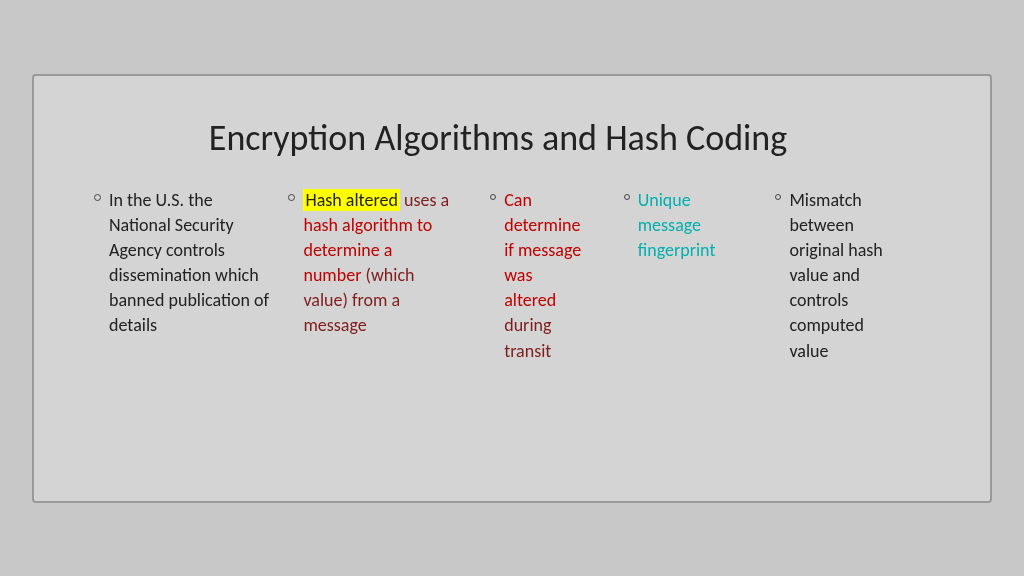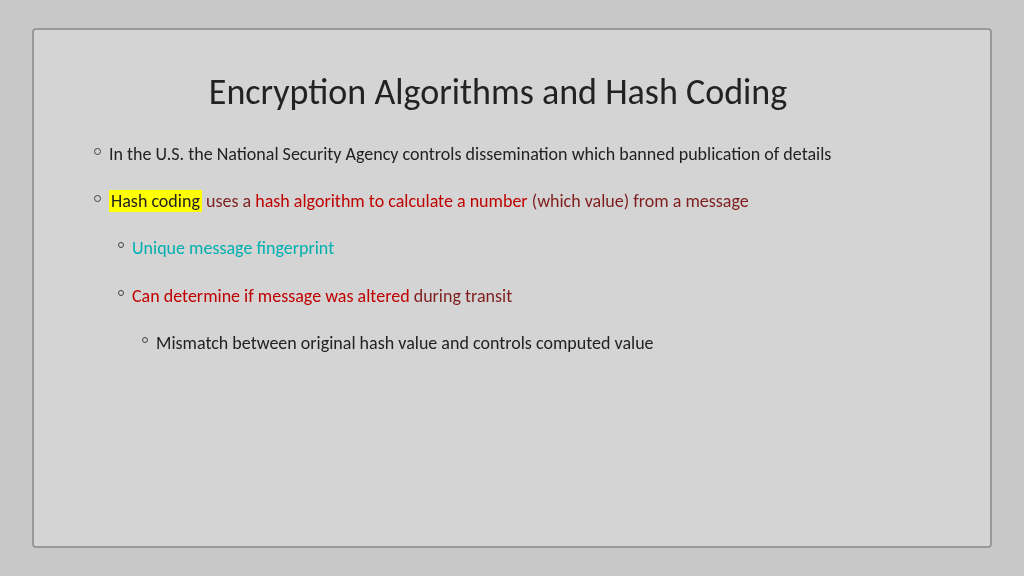--- a/index.html
+++ b/index.html
@@ -13,42 +13,42 @@
       height: 576px;
       background: #c8c8c8;
       display: flex;
       align-items: center;
       justify-content: center;
       font-family: 'Calibri', 'Segoe UI', Arial, sans-serif;
     }
 
     .slide {
       width: 960px;
-      height: 520px;
+      height: 429px;
       background: #d4d4d4;
       border: 2px solid #999;
       border-radius: 4px;
       padding: 40px 88px 40px 60px;
       display: flex;
       flex-direction: column;
     }
 
     .slide-title {
       font-size: 36px;
       font-weight: 300;
       color: #222;
       text-align: center;
       margin-bottom: 28px;
       font-family: 'Calibri Light', 'Calibri', Arial, sans-serif;
     }
 
     .content {
       flex: 1;
       display: flex;
-      flex-direction: column;
+      flex-direction: row;
       gap: 12px;
     }
 
     .bullet-item {
       display: flex;
       align-items: flex-start;
       margin-bottom: 10px;
       font-size: 18px;
       color: #222;
       line-height: 1.4;
@@ -118,38 +118,38 @@
     <div class="bullet-item">
       <span class="bullet-circle"></span>
       <span class="bullet-text">In the U.S. the National Security Agency controls dissemination which banned publication of details</span>
     </div>
 
 
 
     <div class="bullet-item">
       <span class="bullet-circle"></span>
       <span class="bullet-text">
-        <span class="highlight-yellow">Hash coding</span>
+        <span class="highlight-yellow">Hash altered</span>
         <span class="normal-text"> uses a </span>
-        <span class="highlight-red">hash algorithm to calculate a number</span>
+        <span class="highlight-red">hash algorithm to determine a number</span>
         <span class="normal-text"> (which value) from a message</span>
       </span>
-    </div>
-
-    <div class="bullet-item sub-bullet">
-      <span class="bullet-circle-small"></span>
-      <span class="bullet-text highlight-teal">Unique message fingerprint</span>
     </div>
 
     <div class="bullet-item sub-bullet">
       <span class="bullet-circle-small"></span>
       <span class="bullet-text">
         <span class="highlight-red">Can determine if message was altered</span>
         <span class="normal-text"> during transit</span>
       </span>
+    </div>
+
+    <div class="bullet-item sub-bullet">
+      <span class="bullet-circle-small"></span>
+      <span class="bullet-text highlight-teal">Unique message fingerprint</span>
     </div>
 
     <div class="bullet-item sub-sub-bullet">
       <span class="bullet-circle-small"></span>
       <span class="bullet-text">Mismatch between original hash value and controls computed value</span>
     </div>
 
   </div>
 </div>
 

